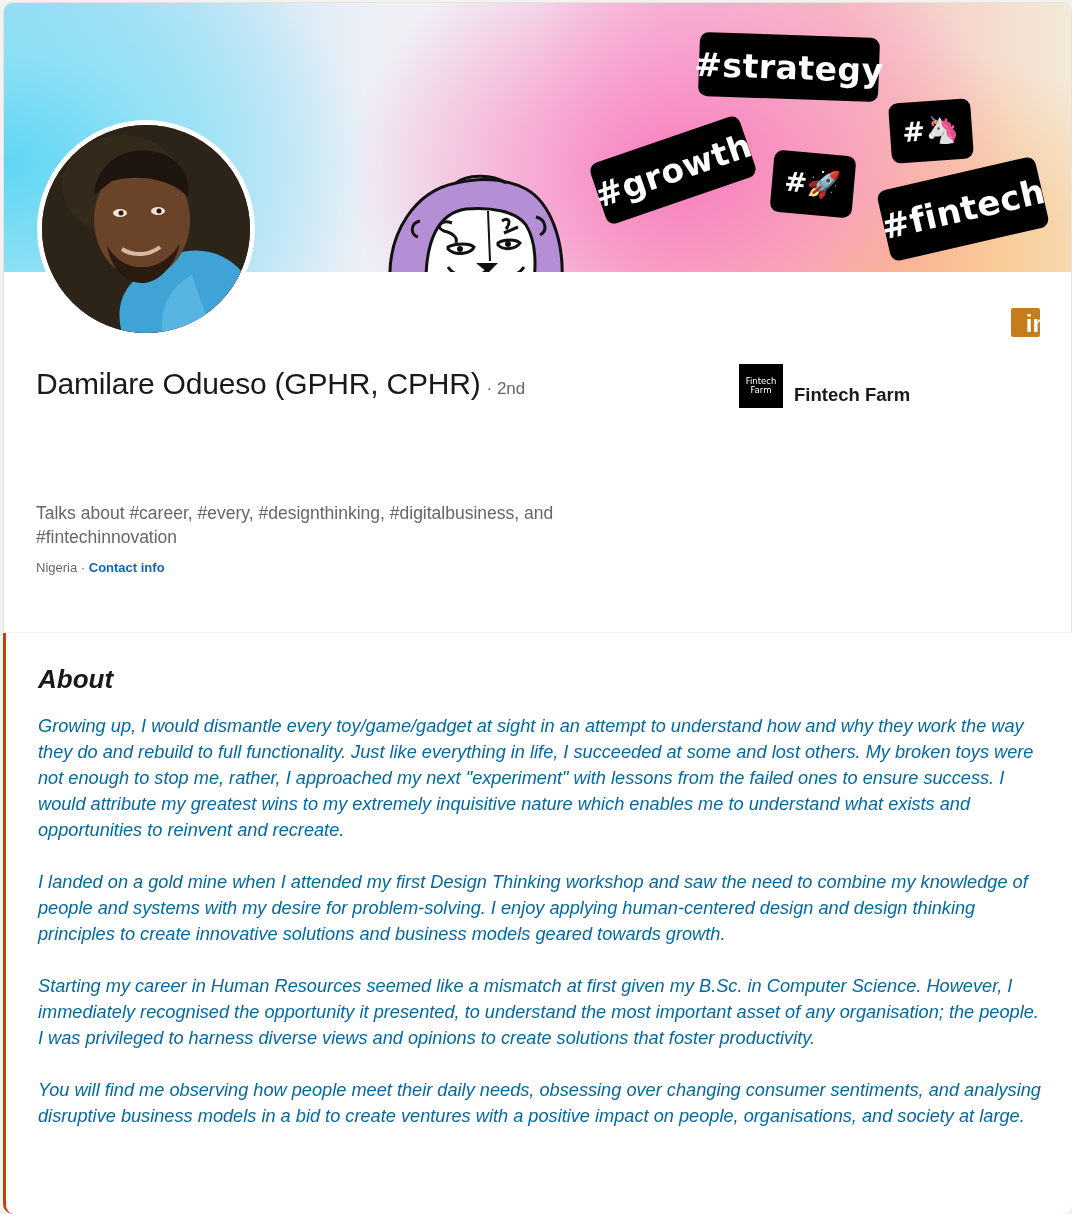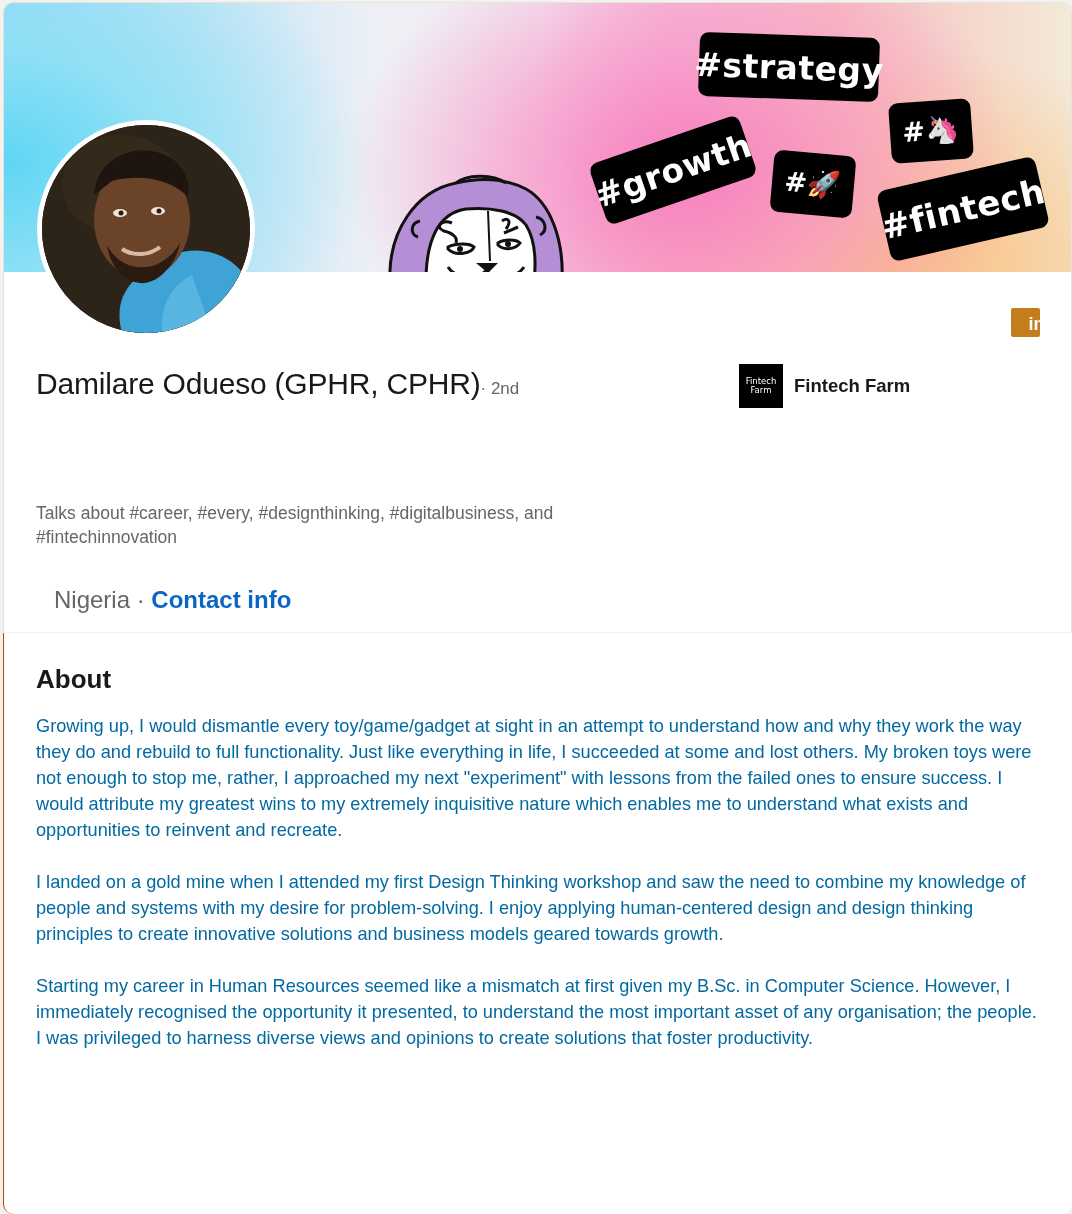--- a/index.html
+++ b/index.html
@@ -1,21 +1,21 @@
 <!DOCTYPE html>
 <html><head>
 <meta charset="utf-8">
 <style>
   * { box-sizing: border-box; margin: 0; padding: 0; }
   html, body { width: 1072px; height: 1214px; background: #f4f2ee; overflow: hidden; }
   body { font-family: "Liberation Sans", "DejaVu Sans", sans-serif; color: #191919; position: relative; }
 
   .card { position: absolute; background: #ffffff; left: 3px; width: 1069px; }
   .profile-card { top: 2px; height: 630px; border-radius: 10px 10px 0 0; overflow: hidden; border: 1px solid #e6e3de; border-bottom: none; }
-  .about-card { top: 633px; height: 581px; border-radius: 0 0 10px 10px; border-left: 1px solid #c2410c; }
+  .about-card { top: 633px; height: 581px; border-radius: 0 0 10px 10px; border-left: 3px solid #c2410c; font-style: italic; }
 
   
   .banner { position: absolute; left: 0; top: 0; width: 1069px; height: 269px; overflow: hidden;
     background:
       radial-gradient(ellipse 520px 380px at 0px 160px, #5fd6f4 0%, rgba(140,225,245,0.85) 30%, rgba(220,236,246,0) 70%),
       radial-gradient(ellipse 420px 320px at 680px 170px, #f77fbf 0%, rgba(248,150,200,0.7) 40%, rgba(240,220,240,0) 80%),
       radial-gradient(ellipse 380px 260px at 880px 260px, #fbc47a 0%, rgba(250,200,140,0.6) 45%, rgba(250,230,200,0) 85%),
       linear-gradient(90deg, #9ad7f6 0%, #eef0f6 35%, #f1eef5 50%, #f6c2de 62%, #f7bfc0 78%, #f3ead8 100%);
   }
   .tag { position: absolute; background: #000; color: #fff; font-family: "DejaVu Sans", sans-serif; font-weight: 600;
@@ -25,34 +25,34 @@
   .tag-rocket { left: 768px; top: 150px; width: 82px; height: 62px; font-size: 27px; transform: rotate(5deg); }
   .tag-unicorn { left: 886px; top: 98px; width: 82px; height: 60px; font-size: 27px; transform: rotate(-4deg); }
   .tag-fintech { left: 878px; top: 170px; width: 162px; height: 72px; font-size: 34px; transform: rotate(-13deg); }
 
   .lion { position: absolute; left: 382px; top: 168px; width: 180px; height: 110px; }
 
   .avatar { position: absolute; left: 33px; top: 117px; width: 218px; height: 218px; border-radius: 50%; border: 5px solid #fff; overflow: hidden;
     background: radial-gradient(circle at 40% 40%, #4a3a28 0%, #2d2518 60%, #1e1810 100%); z-index: 3; }
 
   .linkedin-icon { position: absolute; left: 1007px; top: 305px; width: 29px; height: 29px; background: #c37d1d; border-radius: 2px;
-    color: #fff; font-weight: 700; font-size: 18px; font-family: "Liberation Sans", sans-serif; display: flex; align-items: center; justify-content: center; line-height: 1; padding-top: 2px; padding-left: 22px; }
+    color: #fff; font-weight: 700; font-size: 24px; font-family: "Liberation Sans", sans-serif; display: flex; align-items: center; justify-content: center; line-height: 1; padding-top: 2px; padding-left: 22px; }
 
   .name-row { position: absolute; left: 32px; top: 364px; display: flex; align-items: baseline; white-space: nowrap; }
   .name { font-size: 30px; font-weight: 400; color: #191919; letter-spacing: -0.2px; }
-  .degree { font-size: 17px; color: #666; margin-left: 0; }
+  .degree { font-size: 17px; color: #666; margin-left: 6px; }
 
   .headline { position: absolute; left: 32px; top: 405px; width: 680px; font-size: 21.5px; line-height: 27.5px; color: #191919; }
   .talks { position: absolute; left: 32px; top: 498px; width: 640px; font-size: 17.5px; line-height: 24px; color: #666; }
-  .location-row { position: absolute; left: 32px; top: 583px; font-size: 24px; color: #666; white-space: nowrap; margin-left: 18px; }
+  .location-row { position: absolute; left: 32px; top: 557px; font-size: 13px; color: #666; white-space: nowrap; }
   .contact-link { color: #0a66c2; font-weight: 700; text-decoration: none; }
   .stats-row { position: absolute; left: 32px; top: 603px; font-size: 17.5px; color: #666; white-space: nowrap; }
   .stats-row b { font-weight: 700; color: #666; }
 
-  .org { position: absolute; left: 719px; display: flex; align-items: center; padding-left: 16px; }
+  .org { position: absolute; left: 719px; display: flex; align-items: flex-end; padding-left: 16px; }
   .org-fintech { top: 361px; }
   .org-mit { top: 415px; }
   .org-logo { width: 44px; height: 44px; flex-shrink: 0; display: flex; align-items: center; justify-content: center; }
   .fintech-logo { background: #000; color: #fff; font-size: 8.5px; line-height: 9px; text-align: center; font-family: "DejaVu Sans", sans-serif; }
   .mit-logo { background: #a31f34; }
   .org-name { margin-left: 11px; font-size: 18.5px; font-weight: 700; color: #191919; line-height: 27.5px; width: 200px; }
 
   .about-title { position: absolute; left: 32px; top: 31px; font-size: 26px; font-weight: 700; color: #191919; }
   .about-body { position: absolute; left: 32px; top: 80px; width: 1010px; font-size: 18.2px; line-height: 26px; color: #0369a1; }
   .about-body p { margin-bottom: 26px; }
@@ -124,14 +124,15 @@
   </div>
 
 </div>
 
 <div class="card about-card">
   <h2 class="about-title">About</h2>
   <div class="about-body">
     <p>Growing up, I would dismantle every toy/game/gadget at sight in an attempt to understand how and why they work the way they do and rebuild to full functionality. Just like everything in life, I succeeded at some and lost others. My broken toys were not enough to stop me, rather, I approached my next "experiment" with lessons from the failed ones to ensure success. I would attribute my greatest wins to my extremely inquisitive nature which enables me to understand what exists and opportunities to reinvent and recreate.</p>
     <p>I landed on a gold mine when I attended my first Design Thinking workshop and saw the need to combine my knowledge of people and systems with my desire for problem-solving. I enjoy applying human-centered design and design thinking principles to create innovative solutions and business models geared towards growth.</p>
     <p>Starting my career in Human Resources seemed like a mismatch at first given my B.Sc. in Computer Science. However, I immediately recognised the opportunity it presented, to understand the most important asset of any organisation; the people. I was privileged to harness diverse views and opinions to create solutions that foster productivity.</p>
+    <p>You will find me observing how people meet their daily needs, obsessing over changing consumer sentiments, and analysing disruptive business models in a bid to create ventures with a positive impact on people, organisations, and society at large.</p>
   </div>
 </div>
 
 </body></html>

